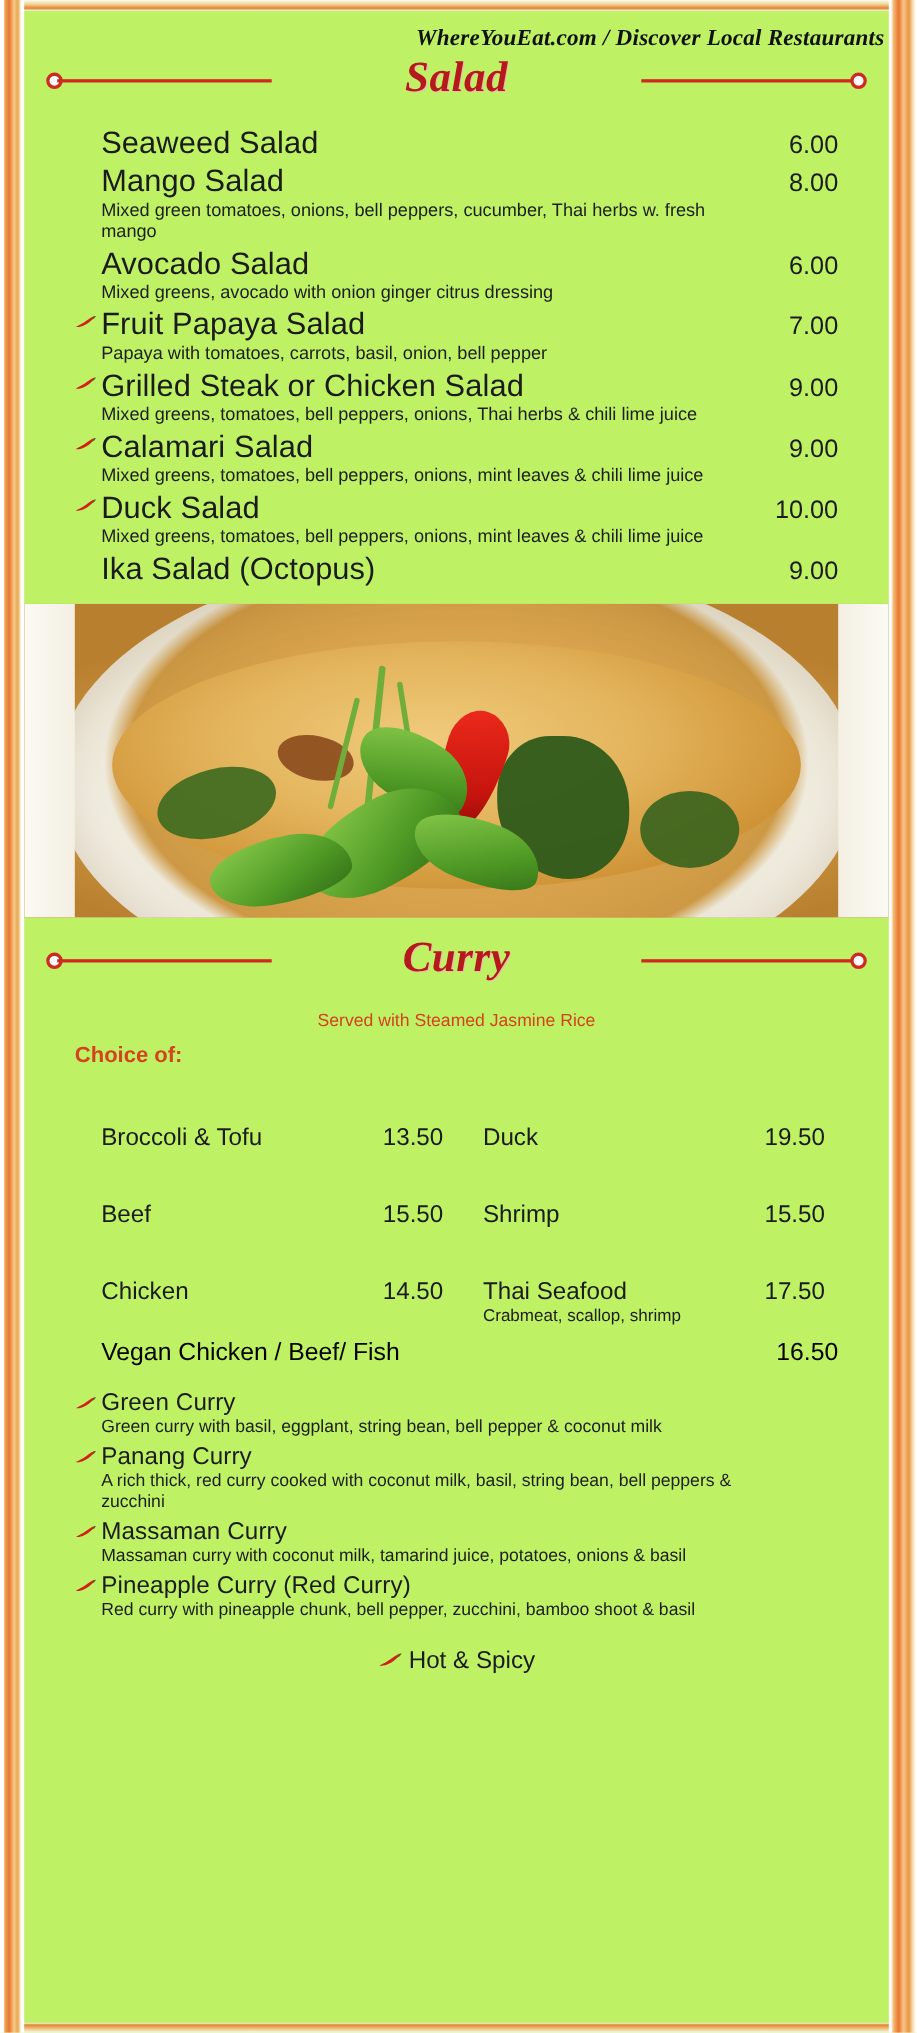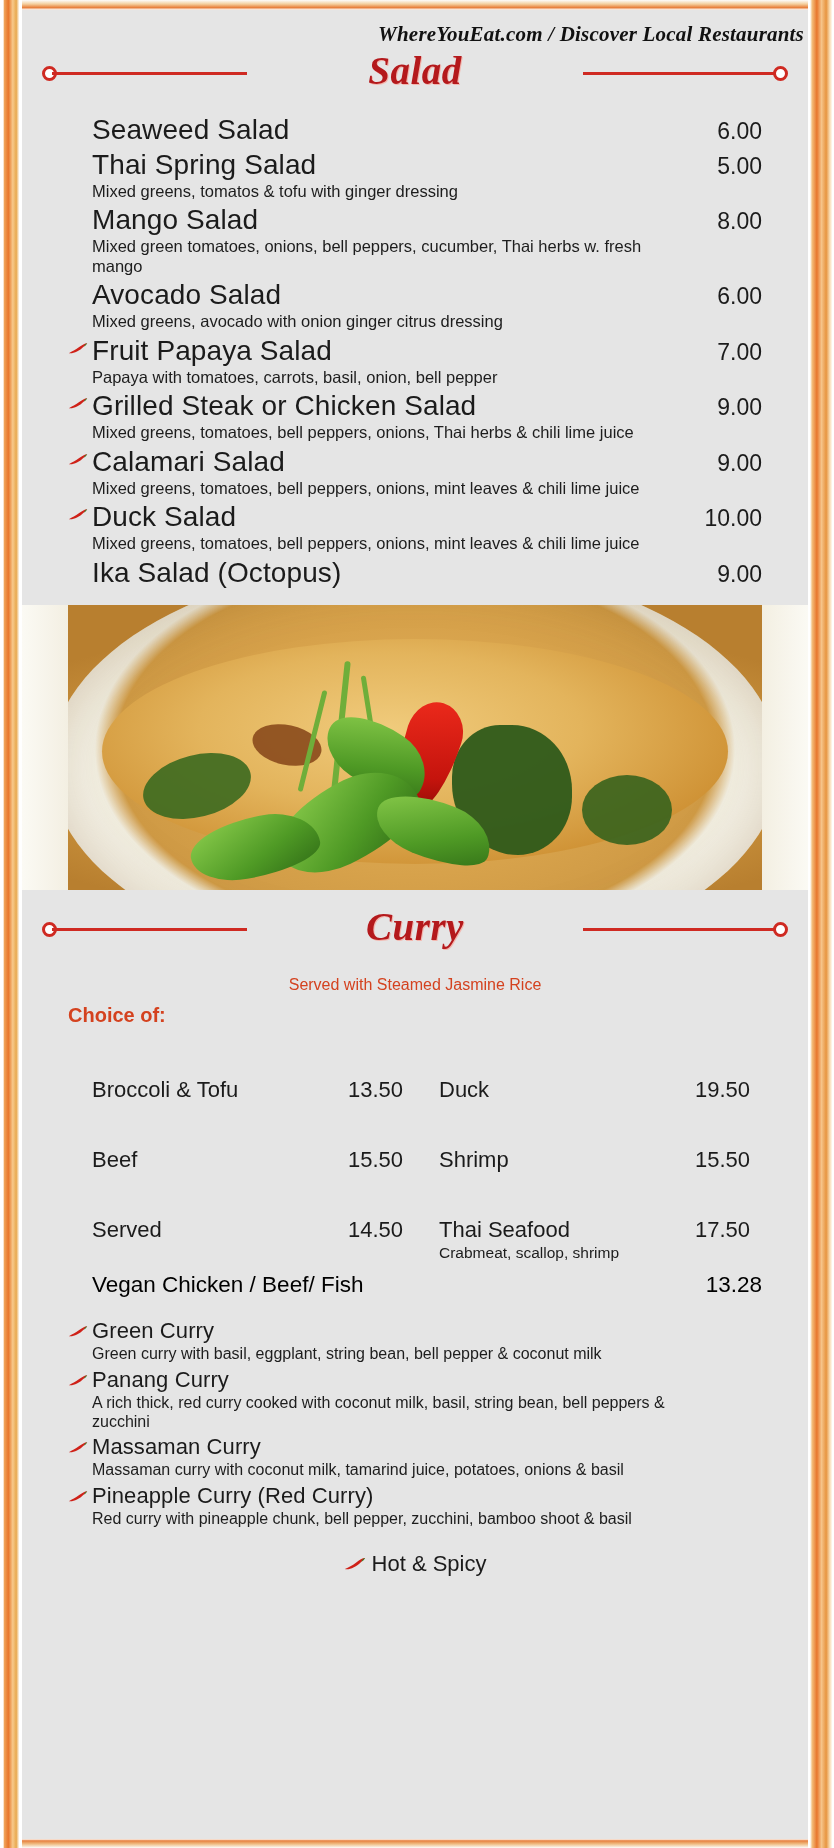--- a/index.html
+++ b/index.html
@@ -10,21 +10,21 @@
     font-family: "Liberation Sans", sans-serif;
     background: #ffffff;
     overflow: hidden;
     position: relative;
   }
 
   
   .page {
     position: absolute;
     inset: 0;
-    background: #e5e5e5;
+    background: #bef264;
   }
   .edge-left {
     position: absolute;
     left: 0; top: 0; bottom: 0;
     width: 22px;
     background: linear-gradient(90deg,#ffffff 0%,#ffffff 14%,#f0a35a 20%,#e8762c 38%,#f7c98a 58%,#e8a84e 74%,#ffffff 88%,#ffffff 100%);
   }
   .edge-right {
     position: absolute;
     right: 0; top: 0; bottom: 0;
@@ -304,28 +304,20 @@
     <div class="items">
 
       <div class="item">
         <div class="row">
           <span class="name">Seaweed Salad</span>
           <span class="spacer"></span>
           <span class="price">6.00</span>
         </div>
       </div>
 
-      <div class="item">
-        <div class="row">
-          <span class="name">Thai Spring Salad</span>
-          <span class="spacer"></span>
-          <span class="price">5.00</span>
-        </div>
-        <div class="desc">Mixed greens, tomatos &amp; tofu with ginger dressing</div>
-      </div>
 
       <div class="item">
         <div class="row">
           <span class="name">Mango Salad</span>
           <span class="spacer"></span>
           <span class="price">8.00</span>
         </div>
         <div class="desc">Mixed green tomatoes, onions, bell peppers, cucumber, Thai herbs w. fresh mango</div>
       </div>
 
@@ -444,21 +436,21 @@
           <span class="gname">Broccoli &amp; Tofu</span>
           <span class="gsp"></span>
           <span class="gprice">13.50</span>
         </div>
         <div class="gridrow">
           <span class="gname">Beef</span>
           <span class="gsp"></span>
           <span class="gprice">15.50</span>
         </div>
         <div class="gridrow">
-          <span class="gname">Served</span>
+          <span class="gname">Chicken</span>
           <span class="gsp"></span>
           <span class="gprice">14.50</span>
         </div>
       </div>
       <div class="col">
         <div class="gridrow">
           <span class="gname">Duck</span>
           <span class="gsp"></span>
           <span class="gprice">19.50</span>
         </div>
@@ -472,21 +464,21 @@
           <span class="gsp"></span>
           <span class="gprice">17.50</span>
         </div>
         <div class="gsub">Crabmeat, scallop, shrimp</div>
       </div>
     </div>
 
     <div class="fullrow">
       <span class="gname">Vegan Chicken / Beef/ Fish</span>
       <span class="gsp"></span>
-      <span class="gprice">13.28</span>
+      <span class="gprice">16.50</span>
     </div>
 
     <div class="items curry-items">
 
       <div class="item">
         <span class="chili">
           <svg viewBox="0 0 24 16" width="20" height="14">
               <path d="M1 13 C6 14 13 11 19 5 C21 3 22 2 23 1 C20 1 17 3 13 6 C9 9 5 11 1 13 Z" fill="#cf2118"></path>
               <path d="M19 5 C21 4 22 3 23 1 C21 1.5 20 3 19 5 Z" fill="#2f7d1f"></path>
             </svg>

